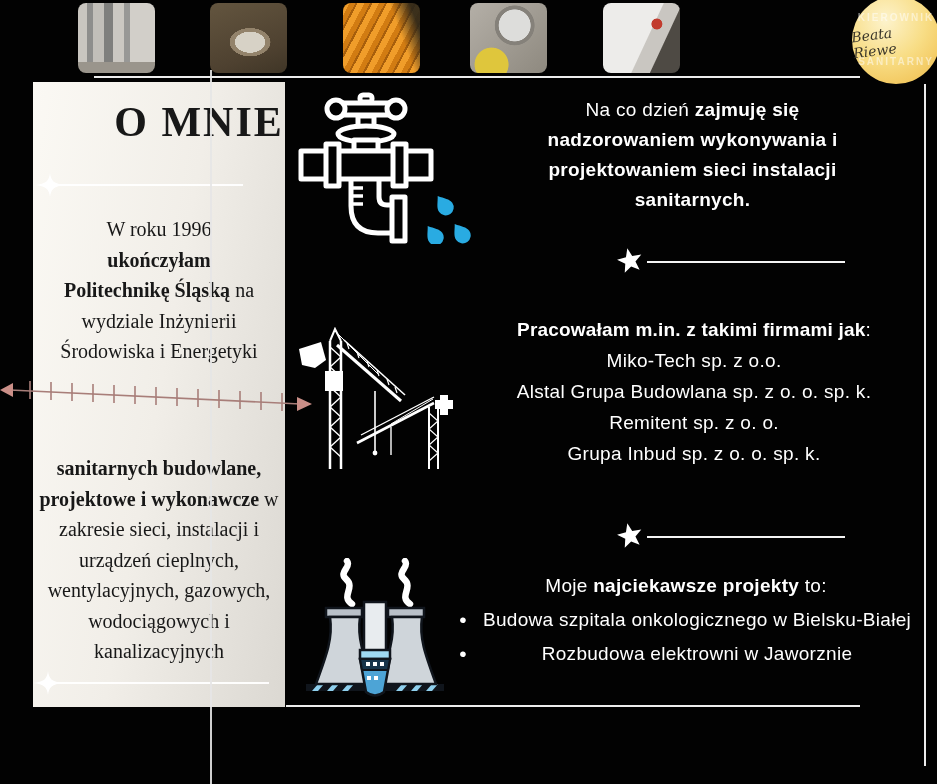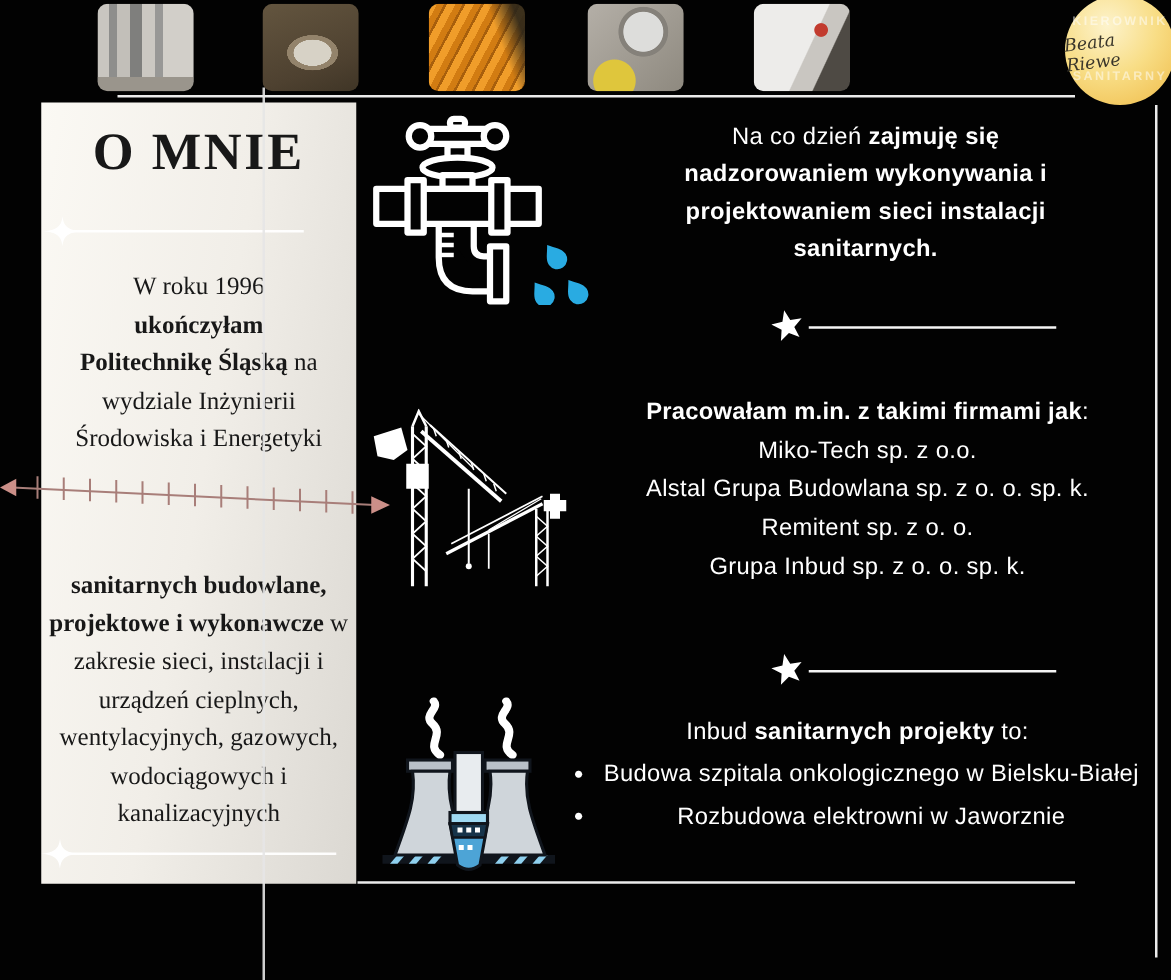--- a/index.html
+++ b/index.html
@@ -34,21 +34,21 @@
   .hline,.vline{position:absolute;background:#ececec;z-index:3;}
   .line-top{left:94px;top:76px;width:766px;height:2px;}
   .line-right{left:924px;top:84px;width:2px;height:682px;}
   .line-bottom{left:286px;top:705px;width:574px;height:2px;}
   .line-tall{left:210px;top:70px;width:2px;height:714px;background:#e6e6e6;opacity:.9;}
   
   .panel{position:absolute;left:33px;top:82px;width:252px;height:625px;
          background:linear-gradient(100deg,#fbf9f4 0%,#f1eee8 50%,#dbd8d2 100%);z-index:2;
          font-family:"Liberation Serif",serif;color:#181818;}
   .panel-title{position:absolute;top:16px;left:0;width:100%;text-align:center;
-         font-size:42px;font-weight:bold;letter-spacing:2px;}
+         font-size:42px;font-weight:bold;letter-spacing:2px;padding-left:40px;}
   .pdivider{position:absolute;height:2px;background:rgba(255,255,255,.95);}
   .pd1{left:16px;top:102px;width:194px;}
   .pd2{left:14px;top:600px;width:222px;}
   .sparkle{position:absolute;z-index:4;}
   .sp1{left:2px;top:91px;}
   .sp2{left:0px;top:589px;}
   .ppara{position:absolute;width:244px;left:4px;text-align:center;font-size:20px;
          line-height:30.5px;white-space:pre-line;}
   .p1{top:112px;}
   .p2{top:351px;}
@@ -255,21 +255,21 @@
 
   <div class="rtext companies">
     <div class="hdr"><span>Pracowałam m.in. z takimi firmami jak</span><span class="colon">:</span></div>
     <div>Miko-Tech sp. z o.o.</div>
     <div>Alstal Grupa Budowlana sp. z o. o. sp. k.</div>
     <div>Remitent sp. z o. o.</div>
     <div>Grupa Inbud sp. z o. o. sp. k.</div>
   </div>
 
   <div class="rtext projects">
-    <div><span>Inbud </span><b>sanitarnych projekty</b><span> to:</span></div>
+    <div><span>Moje </span><b>najciekawsze projekty</b><span> to:</span></div>
     <div class="proj-item">
       <span class="bullet">•</span>
       <div class="ptxt">Budowa szpitala onkologicznego w Bielsku-Białej</div>
     </div>
     <div class="proj-item">
       <span class="bullet">•</span>
       <div class="ptxt">Rozbudowa elektrowni w Jaworznie</div>
     </div>
   </div>
 

